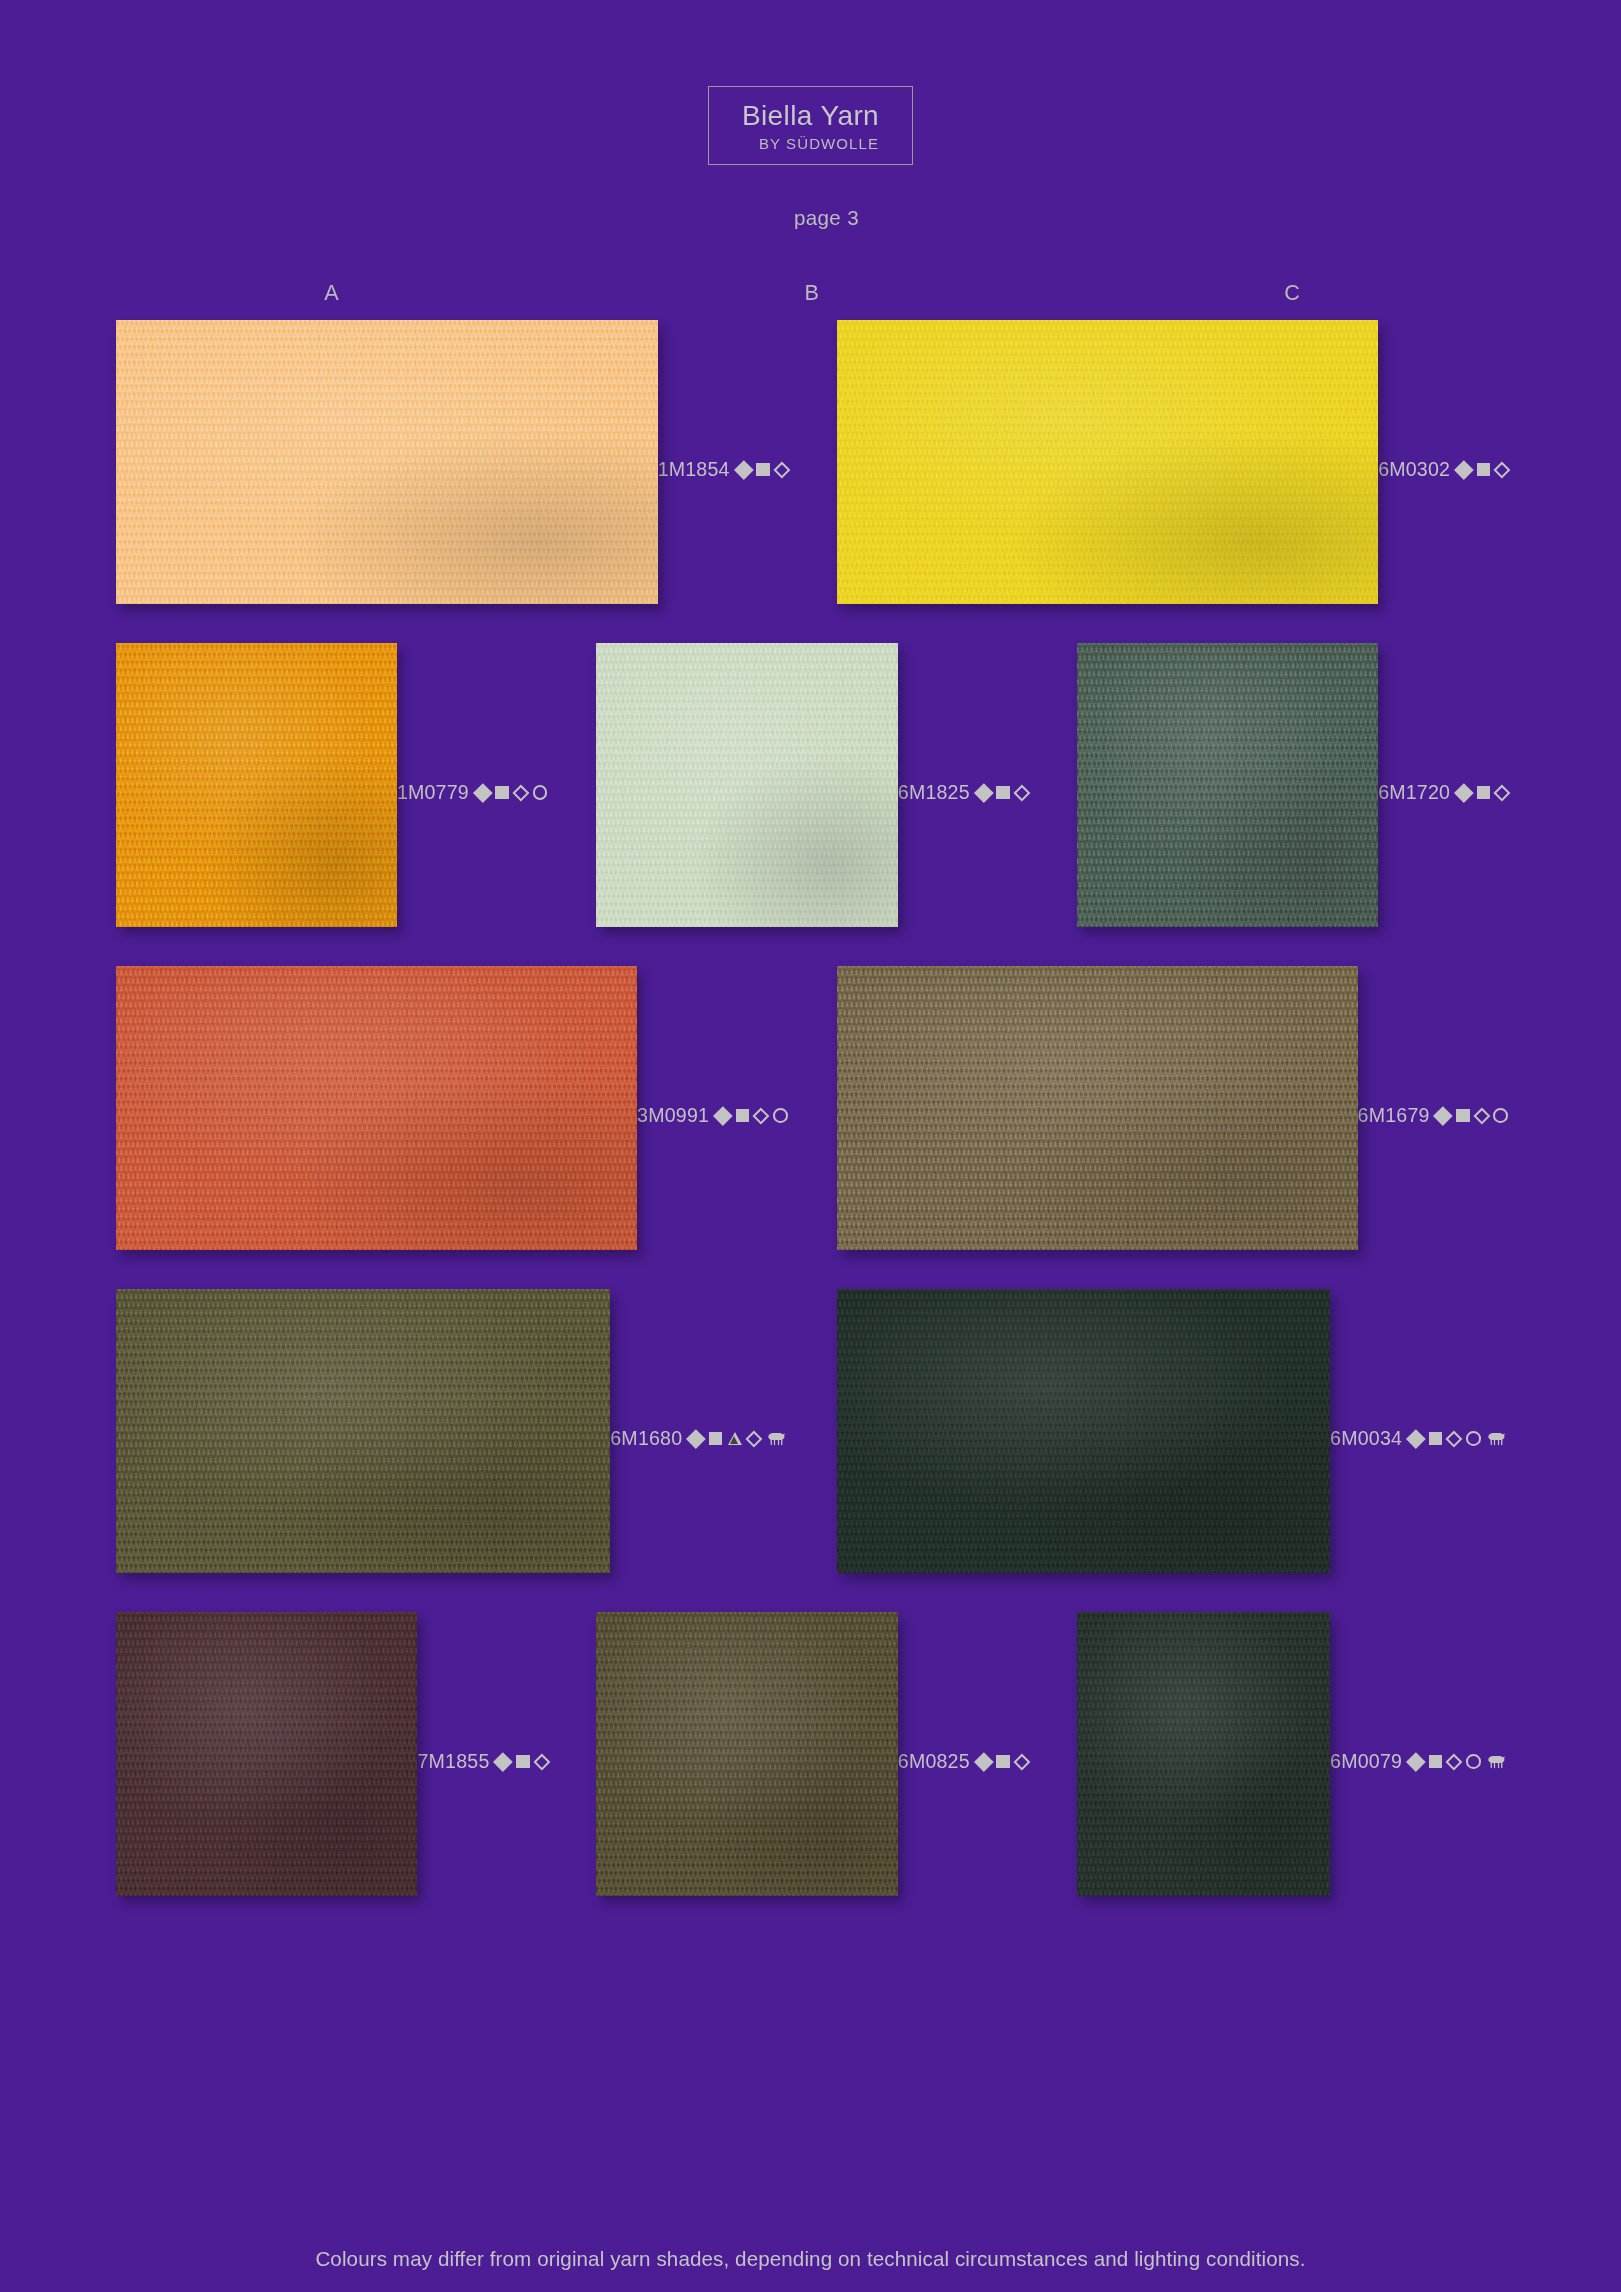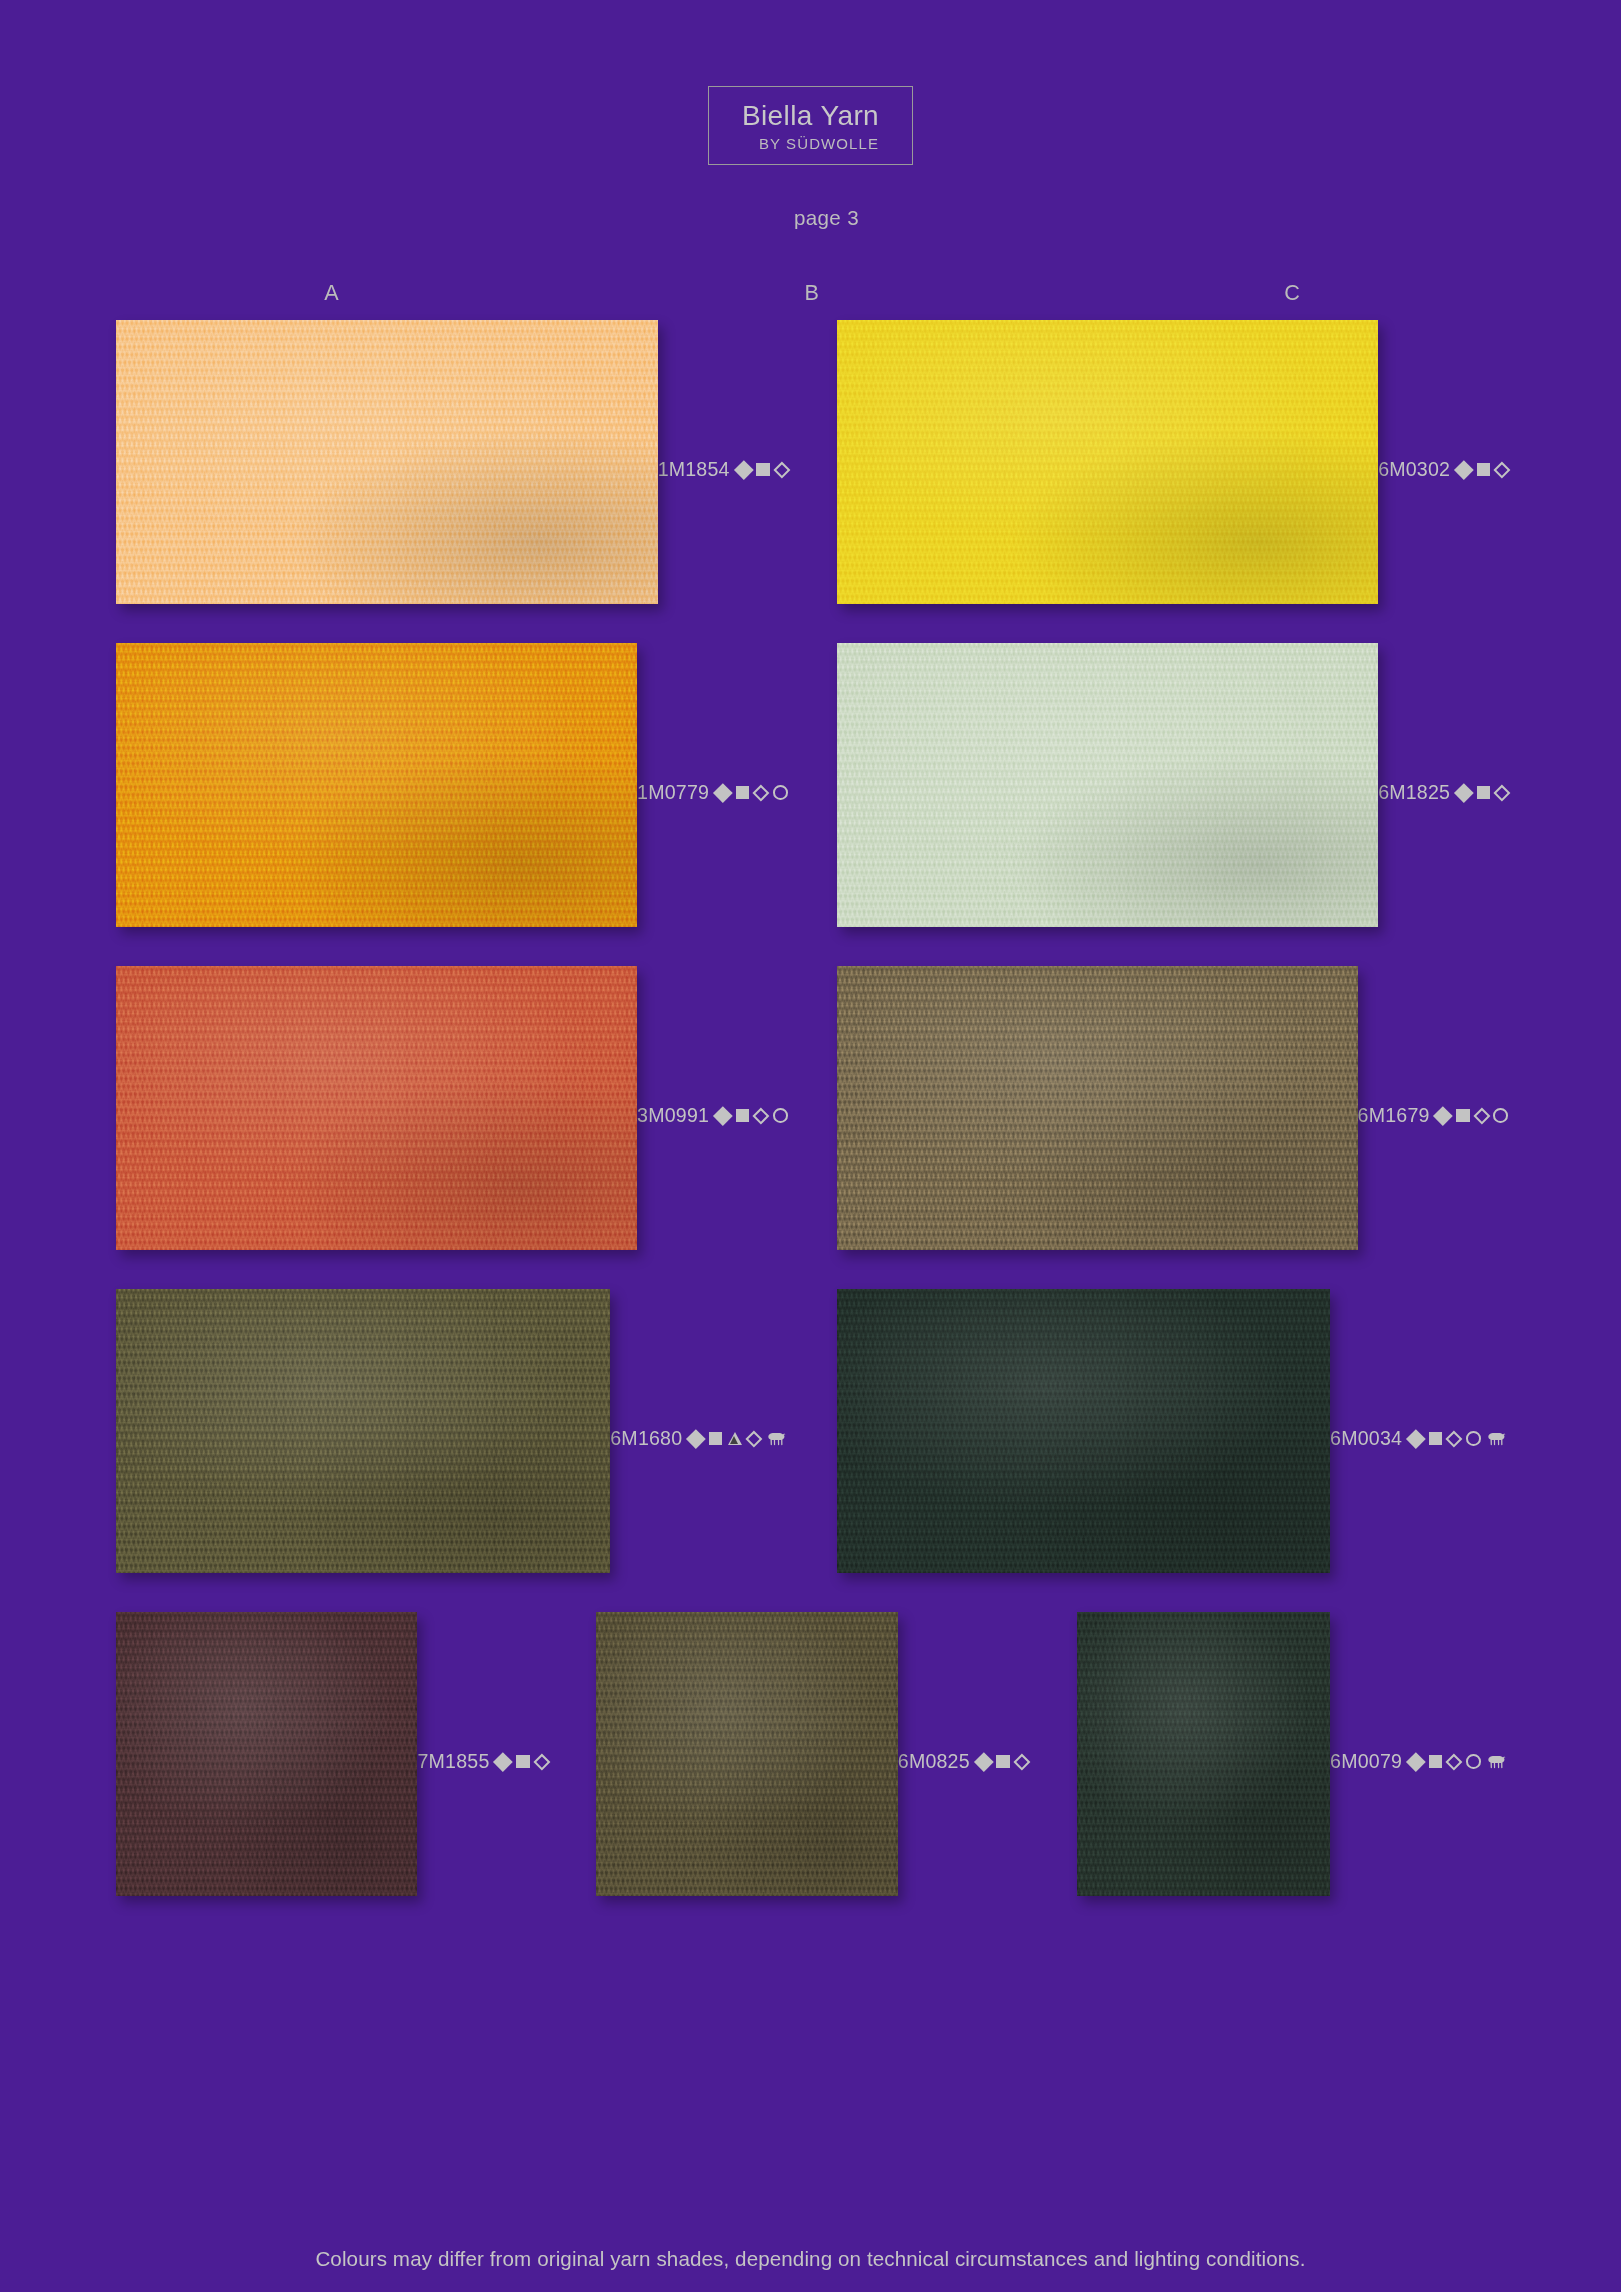--- a/index.html
+++ b/index.html
@@ -275,20 +275,34 @@
             </div>
             <div class="label">
               <span class="code">6M1825</span>
               <span class="syms">
                 <span class="sym sym-diamond-filled"></span>
                 <span class="sym sym-square-filled"></span>
                 <span class="sym sym-diamond-open"></span>
               </span>
             </div>
           </div>
+          <div class="cell">
+            <div class="swatch" style="background: rgb(77, 96, 85);">
+              <div class="knit"></div>
+              <div class="sheen"></div>
+            </div>
+            <div class="label">
+              <span class="code">6M1720</span>
+              <span class="syms">
+                <span class="sym sym-diamond-filled"></span>
+                <span class="sym sym-square-filled"></span>
+                <span class="sym sym-diamond-open"></span>
+              </span>
+            </div>
+          </div>
         </div>
         <div class="row">
           <div class="cell">
             <div class="swatch" style="background: rgb(203, 90, 60);">
               <div class="knit"></div>
               <div class="sheen"></div>
             </div>
             <div class="label">
               <span class="code">3M0991</span>
               <span class="syms">

